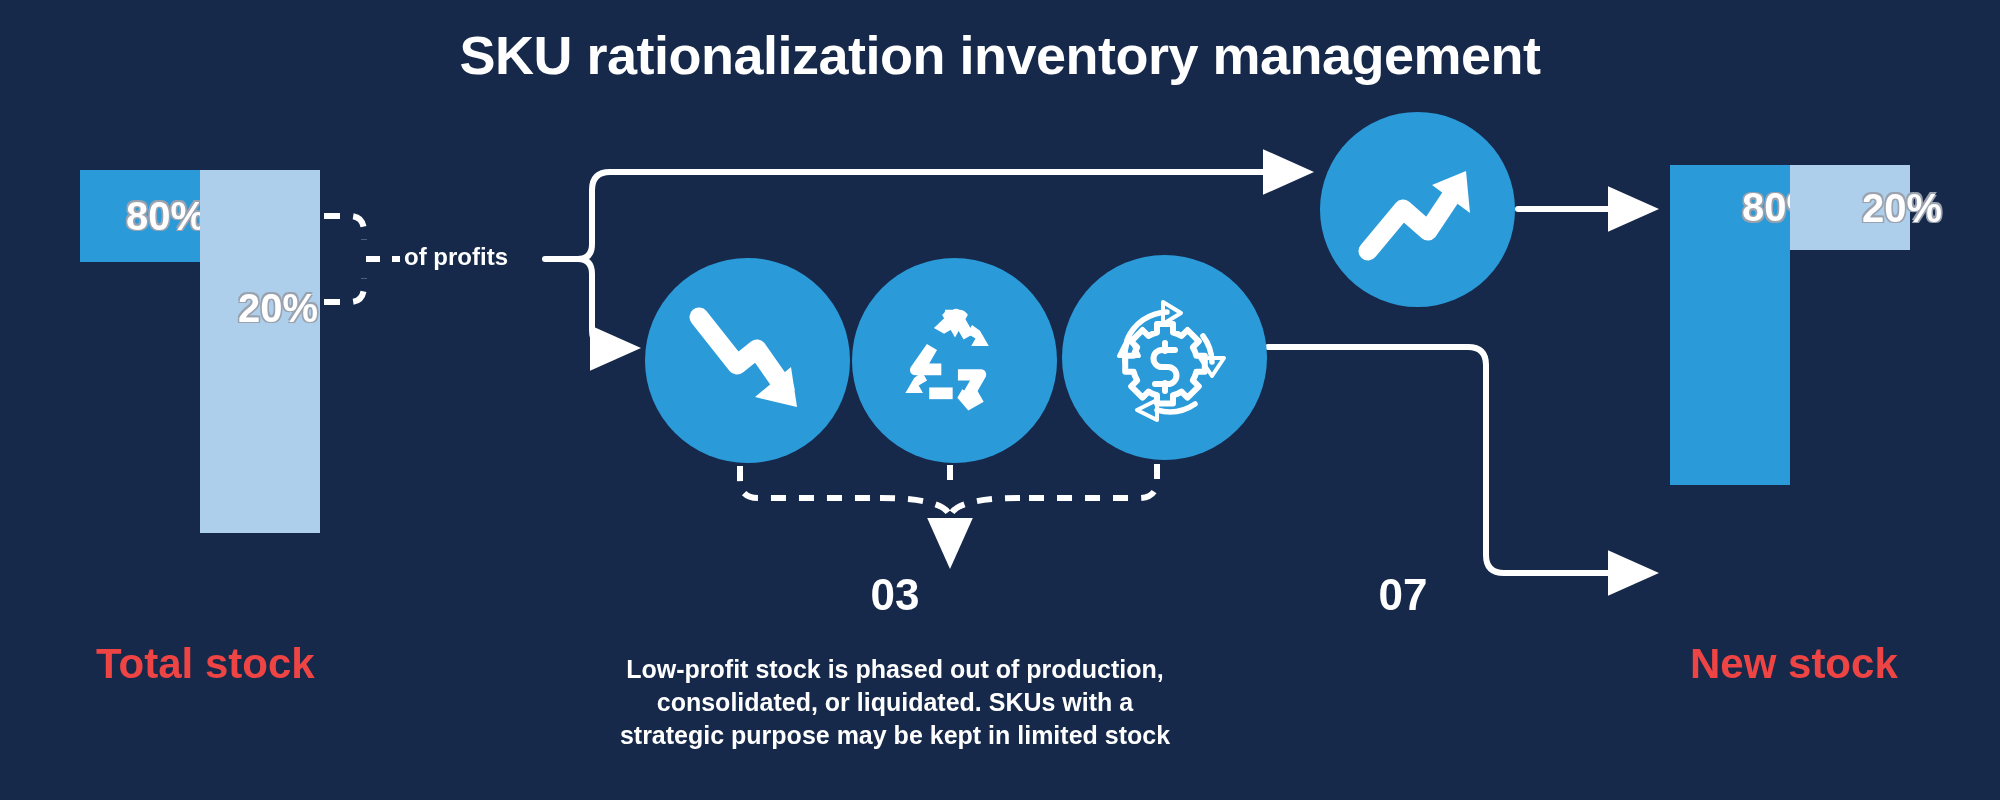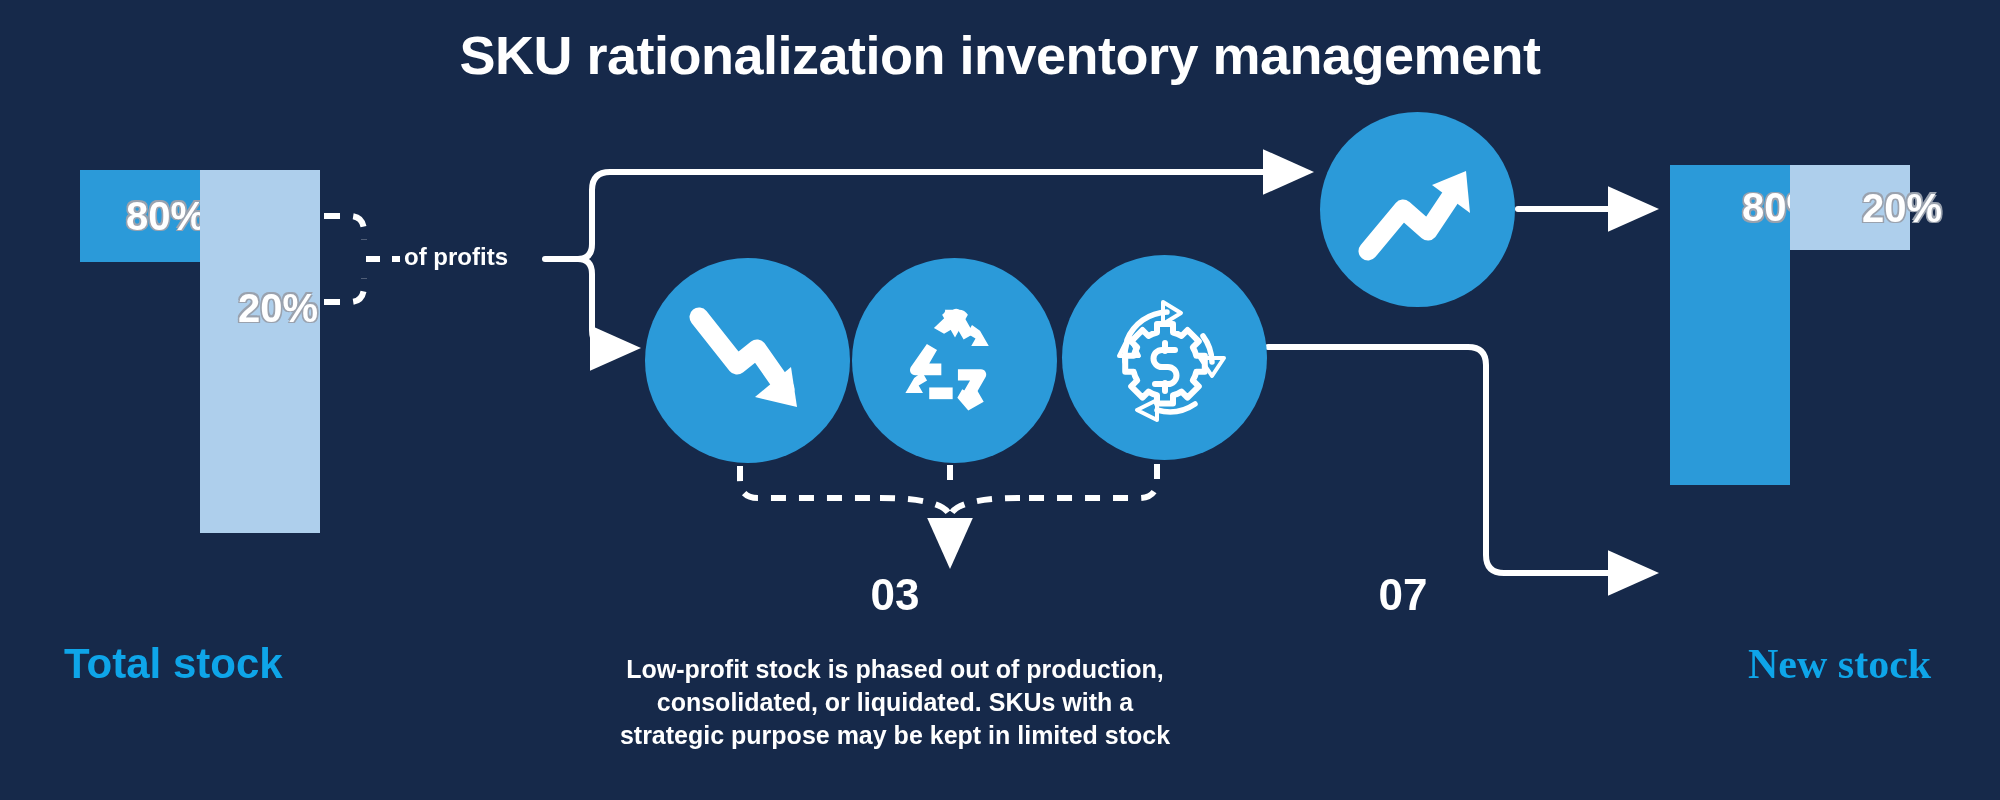--- a/index.html
+++ b/index.html
@@ -53,24 +53,25 @@
     color: #ffffff;
     text-shadow:
       -1.5px -1.5px 0 #9aa2ae,
        1.5px -1.5px 0 #9aa2ae,
       -1.5px  1.5px 0 #9aa2ae,
        1.5px  1.5px 0 #9aa2ae;
     white-space: nowrap;
   }
   .bar-caption {
     position: absolute;
-    color: #0ea5e9;
+    color: #ef4444;
     font-size: 42px;
     font-weight: bold;
     white-space: nowrap;
+    margin-left: 32px;
   }
 
   
   #bar-left {
     left: 80px;
     top: 170px;
     width: 240px;
     height: 455px;
   }
   #bar-left .seg-top { height: 92px; background: #2b9ad9; }
@@ -83,21 +84,21 @@
   #bar-right {
     left: 1670px;
     top: 165px;
     width: 240px;
     height: 405px;
   }
   #bar-right .seg-top { height: 320px; background: #2b9ad9; }
   #bar-right .seg-bot { height: 85px; background: #aecfec; }
   #bar-right .seg-top .seg-label { left: 72px; top: 20px; transform: none; }
   #bar-right .seg-bot .seg-label { left: 72px; }
-  #caption-right { left: 1748px; top: 640px; font-family: Liberation Serif, serif; }
+  #caption-right { left: 1658px; top: 640px; }
 
   
   .mid-label {
     position: absolute;
     color: #ffffff;
     font-size: 24px;
     font-weight: bold;
     white-space: nowrap;
   }
   #of-profits { left: 404px; top: 243px; }

